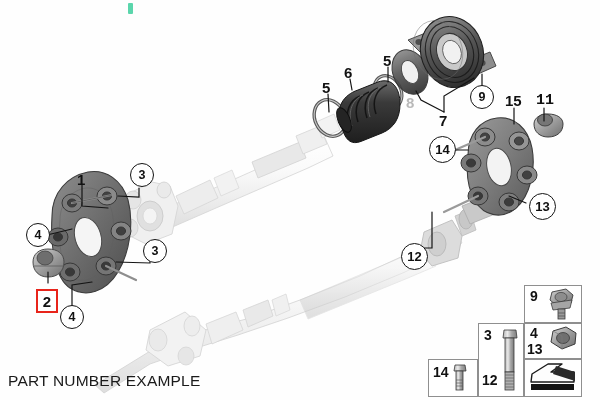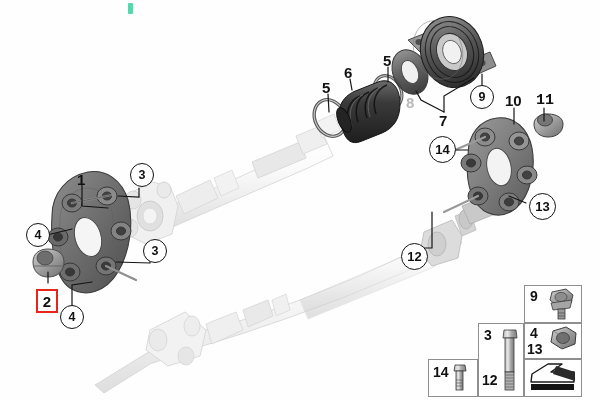--- a/index.html
+++ b/index.html
@@ -297,21 +297,21 @@
   <div class="lbl n" style="left:344px;top:65px;">6</div>
 
   <div class="lbl n" style="left:439px;top:113px;">7</div>
 
   <div class="lbl n faint" style="left:406px;top:95px;">8</div>
 
   <div class="circ s" style="left:470px;top:85px;">
     <span>9</span>
   </div>
 
-  <div class="lbl n" style="left:505px;top:93px;">10</div>
+  <div class="lbl n" style="left:505px;top:93px;">15</div>
   <div class="lbl n" style="left:536px;top:93px;font-family:Liberation Mono, monospace;">11</div>
 
   <div class="circ" style="left:401px;top:243px;width:27px;height:27px;">
     <span>12</span>
   </div>
   <div class="circ" style="left:529px;top:193px;width:27px;height:27px;">
     <span>13</span>
   </div>
   <div class="circ" style="left:429px;top:136px;width:27px;height:27px;">
     <span>14</span>
@@ -369,14 +369,15 @@
     </g>
   </svg>
 
   <div class="legendnum" style="left:530px;top:288px;">9</div>
   <div class="legendnum" style="left:530px;top:325px;">4</div>
   <div class="legendnum" style="left:527px;top:341px;">13</div>
   <div class="legendnum" style="left:484px;top:327px;">3</div>
   <div class="legendnum" style="left:482px;top:372px;">12</div>
   <div class="legendnum" style="left:433px;top:364px;">14</div>
 
+  <div id="caption">PART NUMBER EXAMPLE</div>
 
 </div>
 
 </body></html>

